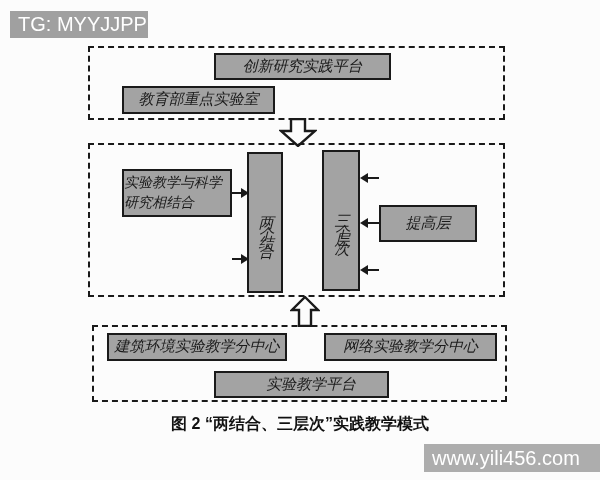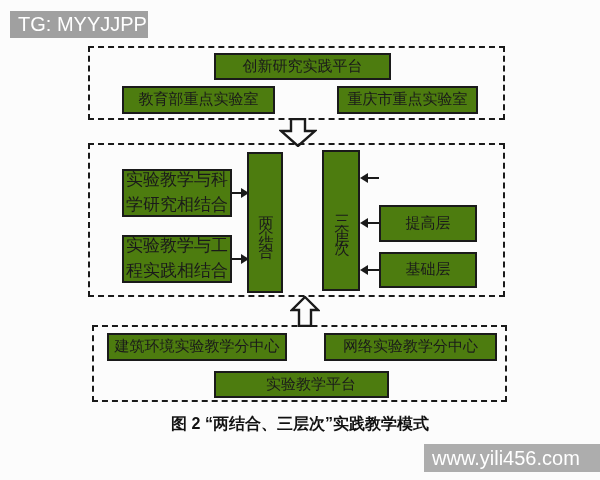--- a/index.html
+++ b/index.html
@@ -35,29 +35,30 @@
   }
   .group-top{left:88px;top:46px;width:417px;height:74px;}
   .group-mid{left:88px;top:143px;width:417px;height:154px;}
   .group-bottom{left:92px;top:325px;width:415px;height:77px;}
 
   
   .box{
     position:absolute;
     border:2px solid #1a1a1a;
     box-sizing:border-box;
-    background:#4d7c0f;
+    background:#a3a3a3;
     display:flex;
     align-items:center;
     justify-content:center;
-    text-align:center;
+    text-align:left;
     font-size:15px;
     line-height:1.45;
+    font-style:italic;
   }
-  .box.small{font-size:17px;}
+  .box.small{font-size:14px;}
 
   
   .b-innov{left:124px;top:5px;width:177px;height:27px;}
   .b-moe{left:32px;top:38px;width:153px;height:28px;}
   .b-cq{left:247px;top:38px;width:141px;height:28px;}
 
   
   .b-combo1{left:32px;top:24px;width:110px;height:48px;}
   .b-combo2{left:32px;top:90px;width:110px;height:48px;}
   .b-vert{writing-mode:vertical-rl;text-orientation:upright;letter-spacing:9px;font-size:15px;}
@@ -111,34 +112,31 @@
 </head>
 <body>
 
 <div class="stage">
 
   <div class="wm wm-top">TG: MYYJJPP</div>
 
   <div class="group group-top">
     <div class="box b-innov">创新研究实践平台</div>
     <div class="box b-moe">教育部重点实验室</div>
-    <div class="box b-cq">重庆市重点实验室</div>
   </div>
 
   <svg class="block-arrow ba-down" width="38" height="29" viewBox="0 0 38 29">
     <polygon points="12,1 26,1 26,13 36,13 19,28 2,13 12,13" fill="#fcfcfc" stroke="#1a1a1a" stroke-width="2.4" stroke-linejoin="miter"></polygon>
   </svg>
 
   <div class="group group-mid">
     <div class="box small b-combo1">实验教学与科学研究相结合</div>
-    <div class="box small b-combo2">实验教学与工程实践相结合</div>
     <div class="box b-vert b-two">两个结合</div>
     <div class="box b-vert b-three">三个层次</div>
     <div class="box b-lvl2">提高层</div>
-    <div class="box b-lvl3">基础层</div>
 
     <div class="harrow to-right ar1"></div>
     <div class="harrow to-right ar2"></div>
     <div class="harrow to-left al1"></div>
     <div class="harrow to-left al2"></div>
     <div class="harrow to-left al3"></div>
   </div>
 
   <svg class="block-arrow ba-up" width="30" height="31" viewBox="0 0 30 31">
     <polygon points="15,1 28,14 21,14 21,30 9,30 9,14 2,14" fill="#fcfcfc" stroke="#1a1a1a" stroke-width="2.4" stroke-linejoin="miter"></polygon>

